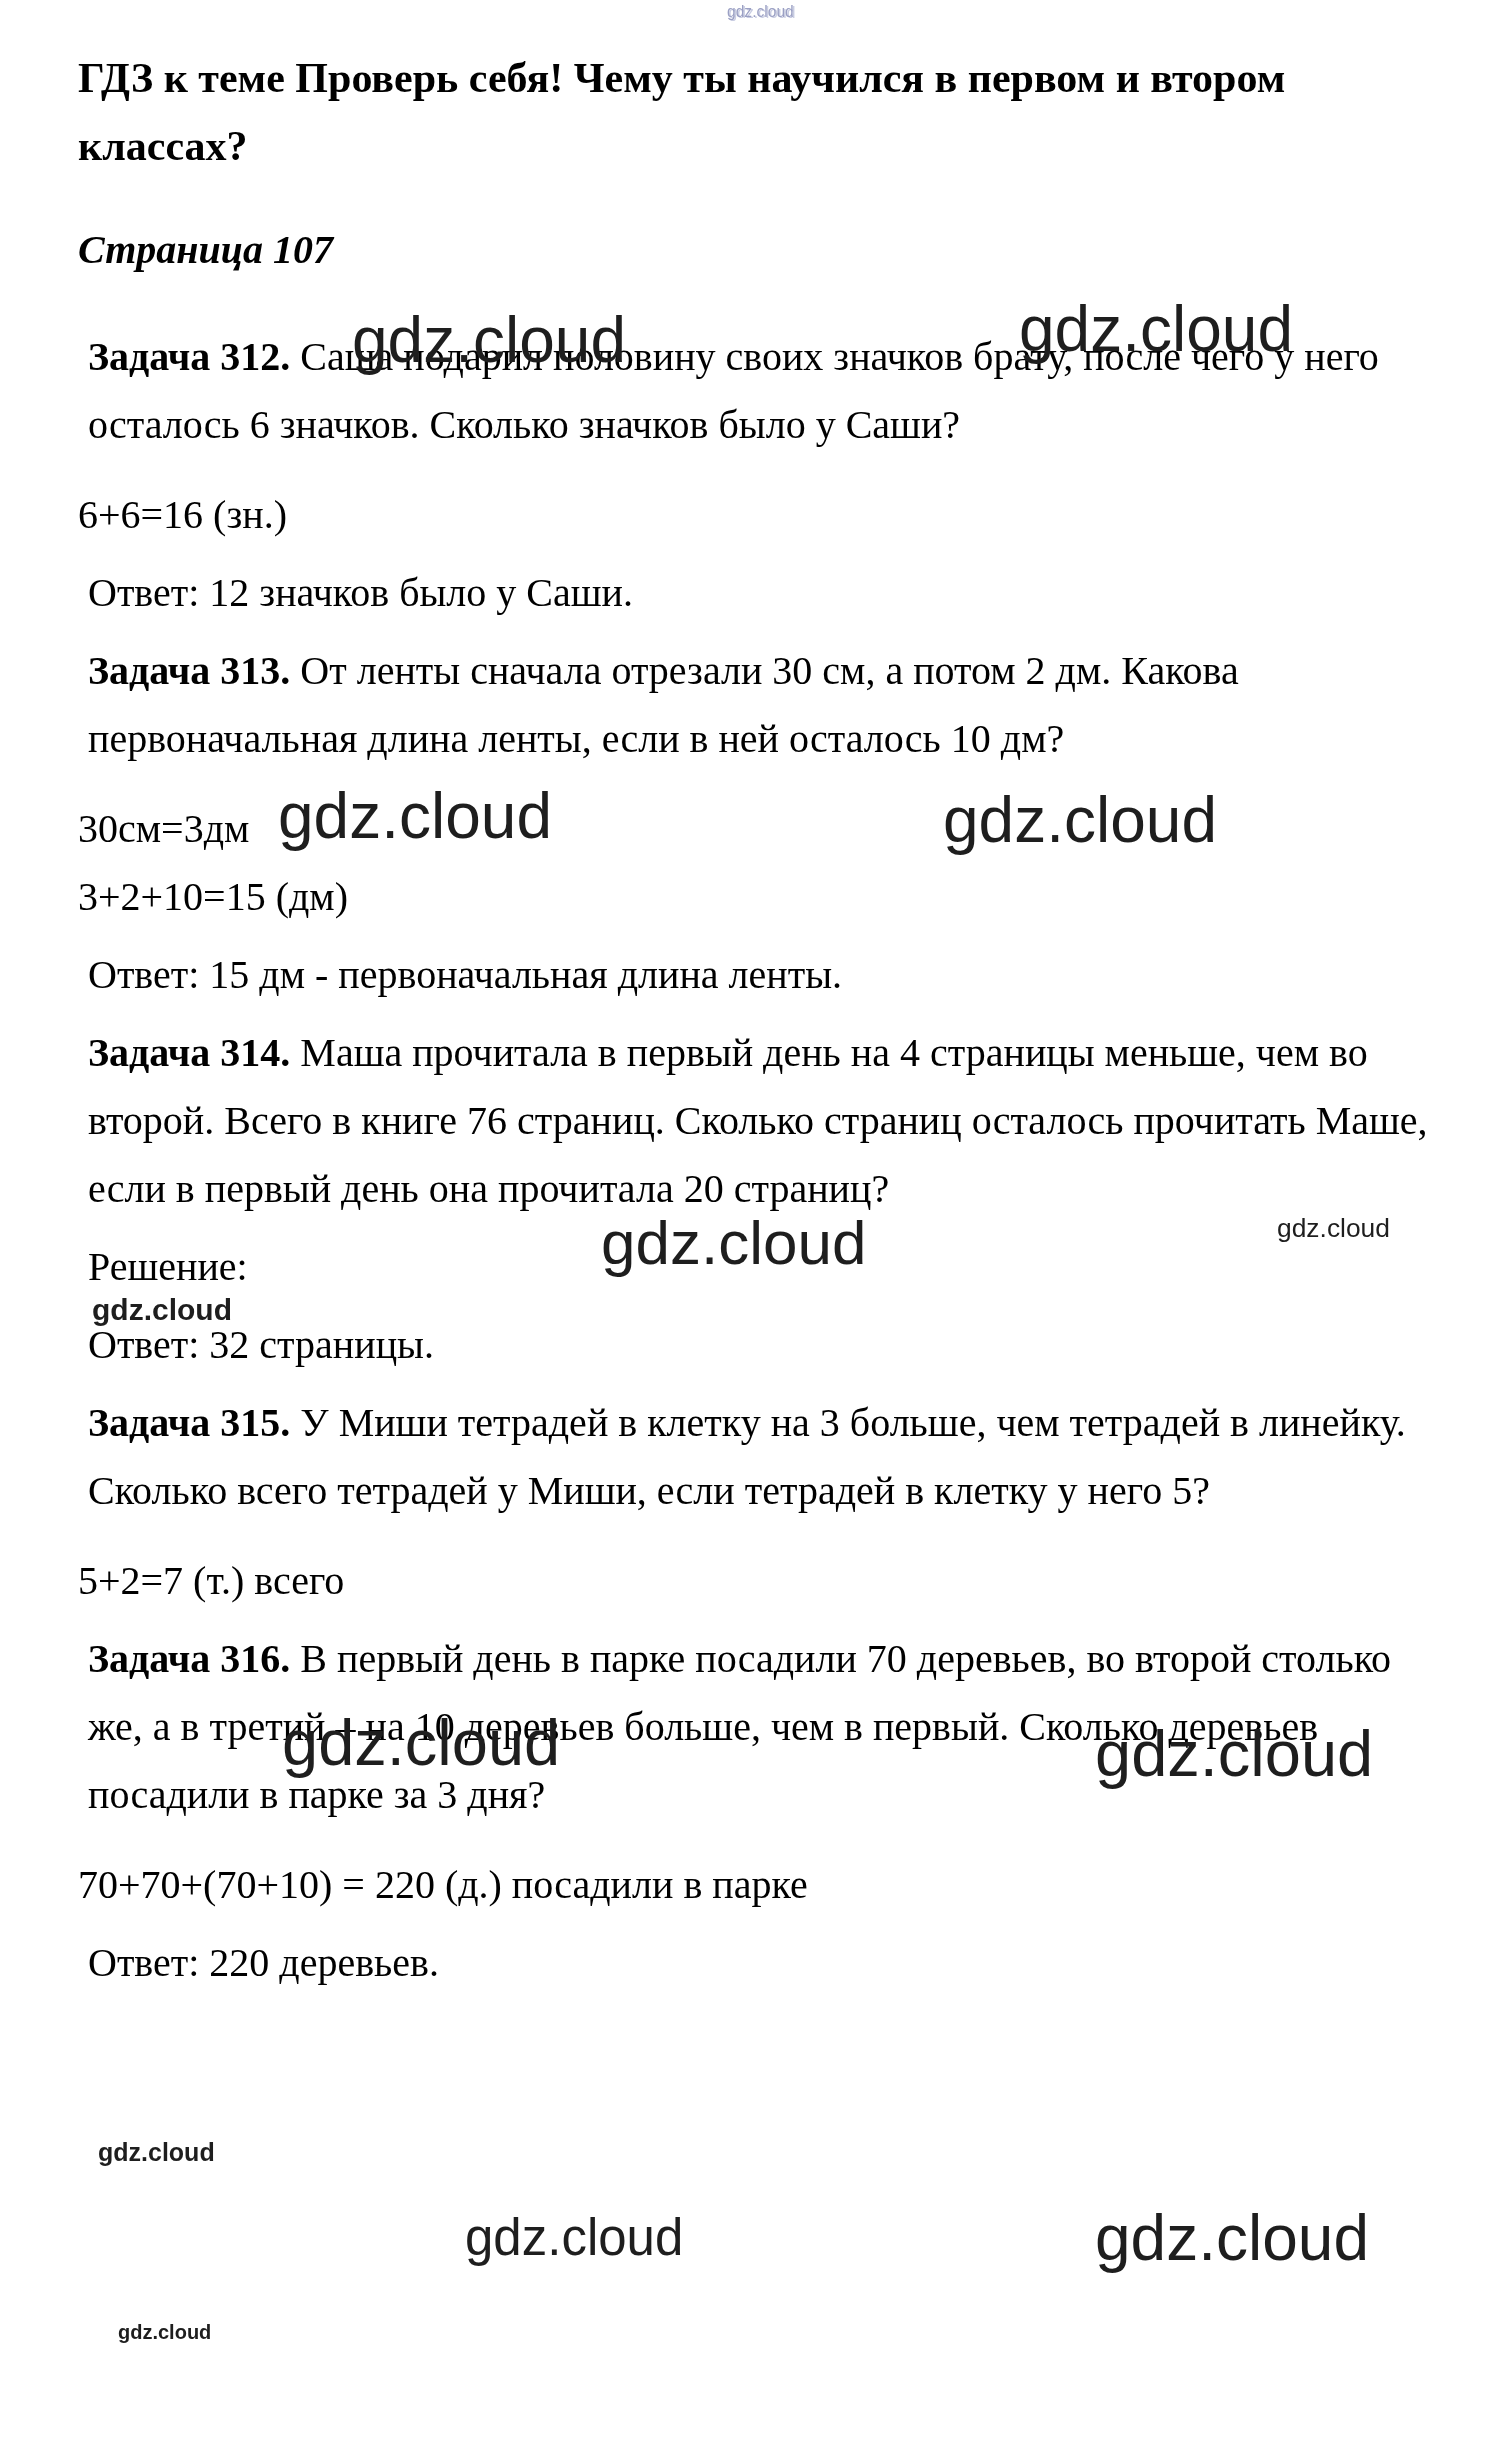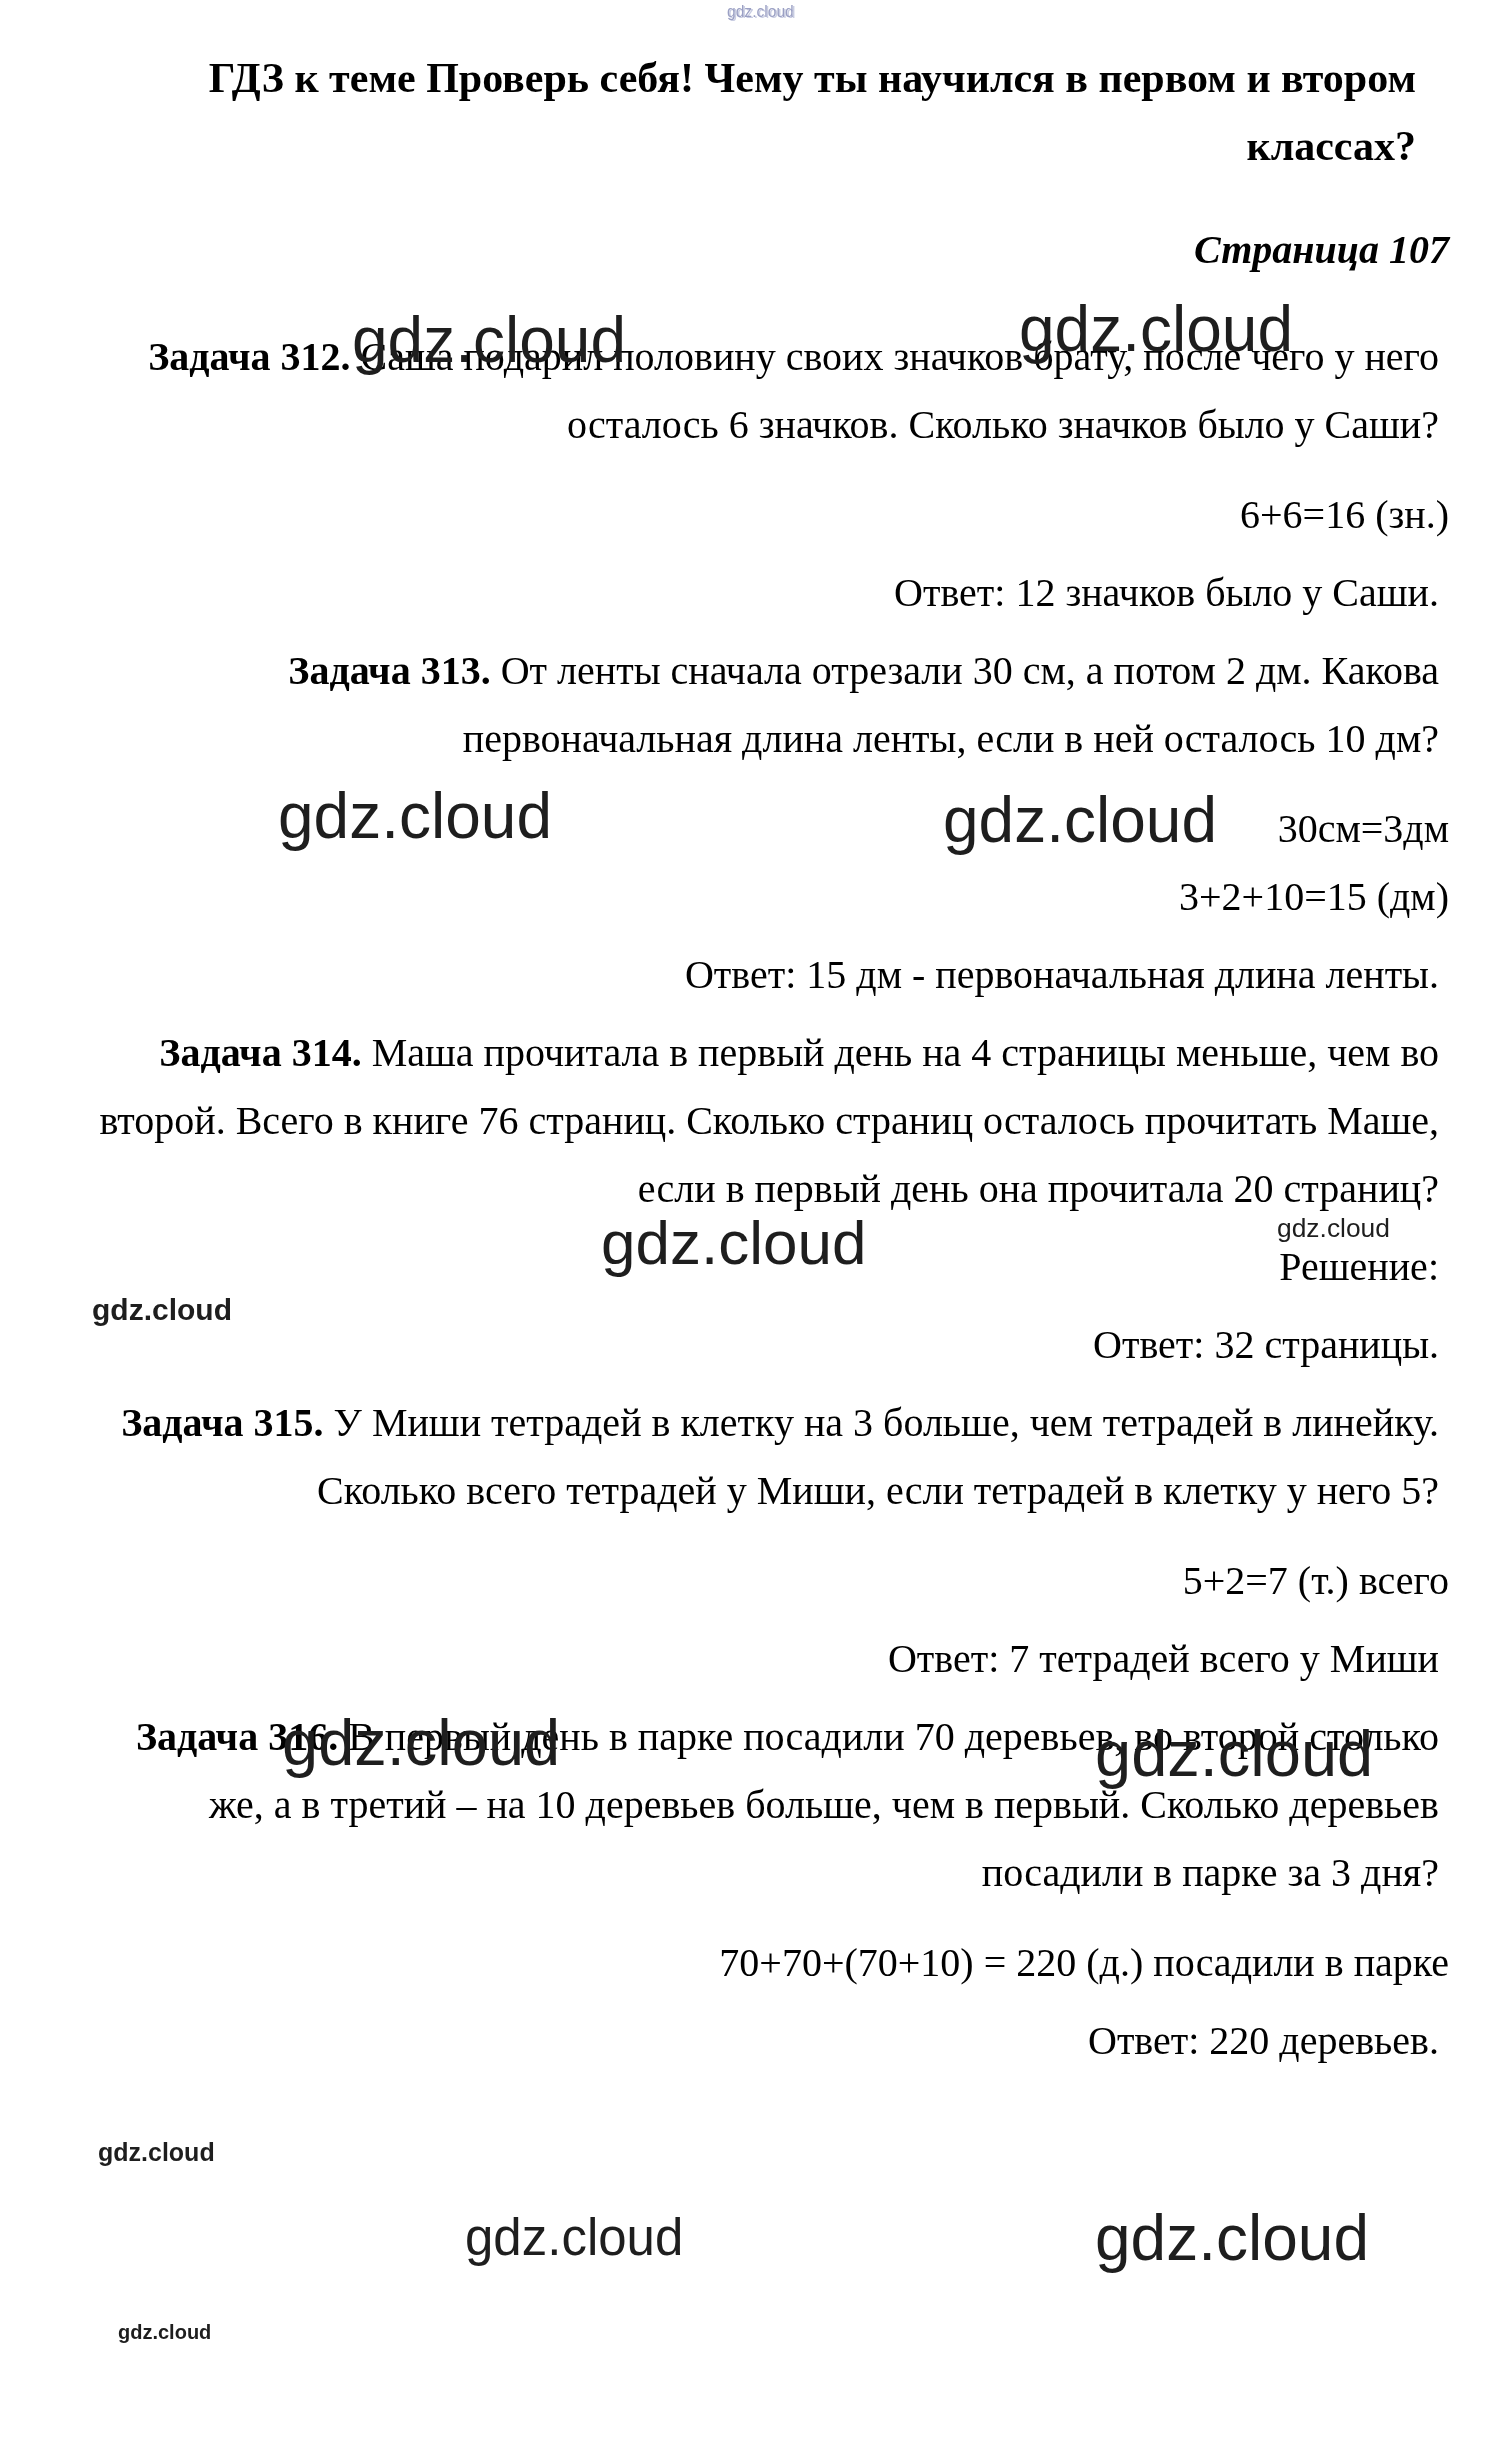--- a/index.html
+++ b/index.html
@@ -17,21 +17,20 @@
   }
   .page {
     position: relative;
     box-sizing: border-box;
     width: 1511px;
     height: 2402px;
     padding: 44px 56px 0 78px;
   }
   .content {
     width: 1371px;
-    text-align: right;
   }
   h1.title {
     font-size: 42px;
     line-height: 68px;
     font-weight: bold;
     margin: 0 0 36px 0;
     max-width: 1338px;
   }
   .page-label {
     font-size: 40px;
@@ -108,21 +107,20 @@
     <p class="p">Ответ: 15 дм - первоначальная длина ленты.</p>
 
     <p class="p"><span class="task-label">Задача 314.</span> <span>Маша прочитала в первый день на 4 страницы меньше, чем во второй. Всего в книге 76 страниц. Сколько страниц осталось прочитать Маше, если в первый день она прочитала 20 страниц?</span></p>
     <p class="p">Решение:</p>
     <p class="p">Ответ: 32 страницы.</p>
 
     <p class="p"><span class="task-label">Задача 315.</span> <span>У Миши тетрадей в клетку на 3 больше, чем тетрадей в линейку. Сколько всего тетрадей у Миши, если тетрадей в клетку у него 5?</span></p>
     <div class="sol">
       <p class="p">5+2=7 (т.) всего</p>
     </div>
-    <p class="p">Ответ: 7 тетрадей всего у Миши</p>
 
     <p class="p"><span class="task-label">Задача 316.</span> <span>В первый день в парке посадили 70 деревьев, во второй столько же, а в третий – на 10 деревьев больше, чем в первый. Сколько деревьев посадили в парке за 3 дня?</span></p>
     <div class="sol">
       <p class="p">70+70+(70+10) = 220 (д.) посадили в парке</p>
     </div>
     <p class="p">Ответ: 220 деревьев.</p>
 
   </div>
 </div>
 

